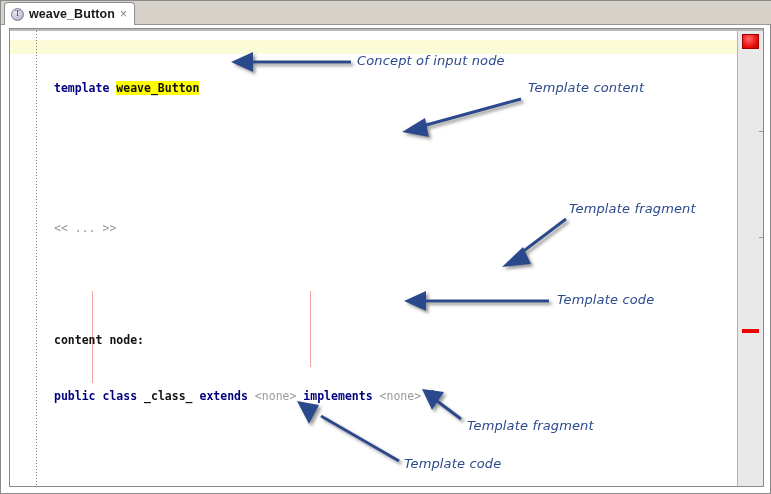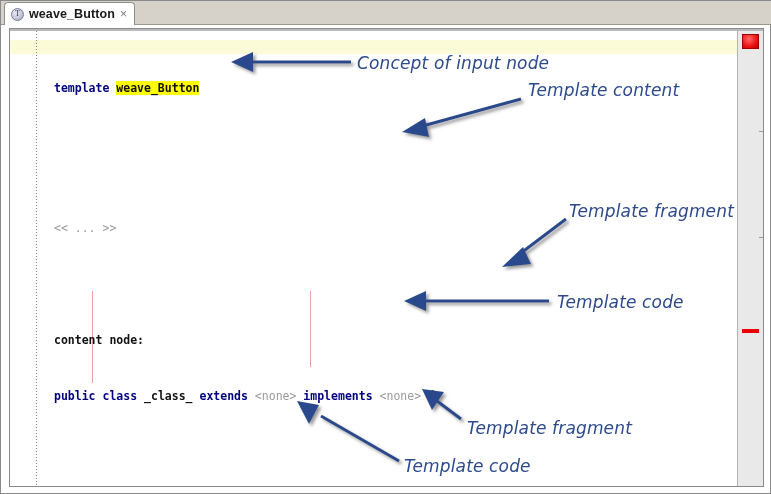--- a/index.html
+++ b/index.html
@@ -176,21 +176,21 @@
     right: 0;
     width: 4px; height: 1px;
     background: #9b9b9b;
   }
 
   
   .anno-label {
     position: absolute;
     font-family: "DejaVu Sans", sans-serif;
     font-style: italic;
-    font-size: 17px;
+    font-size: 13px;
     color: #2c4a8c;
     white-space: nowrap;
     letter-spacing: 0.15px;
   }
   #anno-svg {
     position: absolute;
     left: 0; top: 0;
     width: 771px; height: 494px;
     pointer-events: none;
   }

